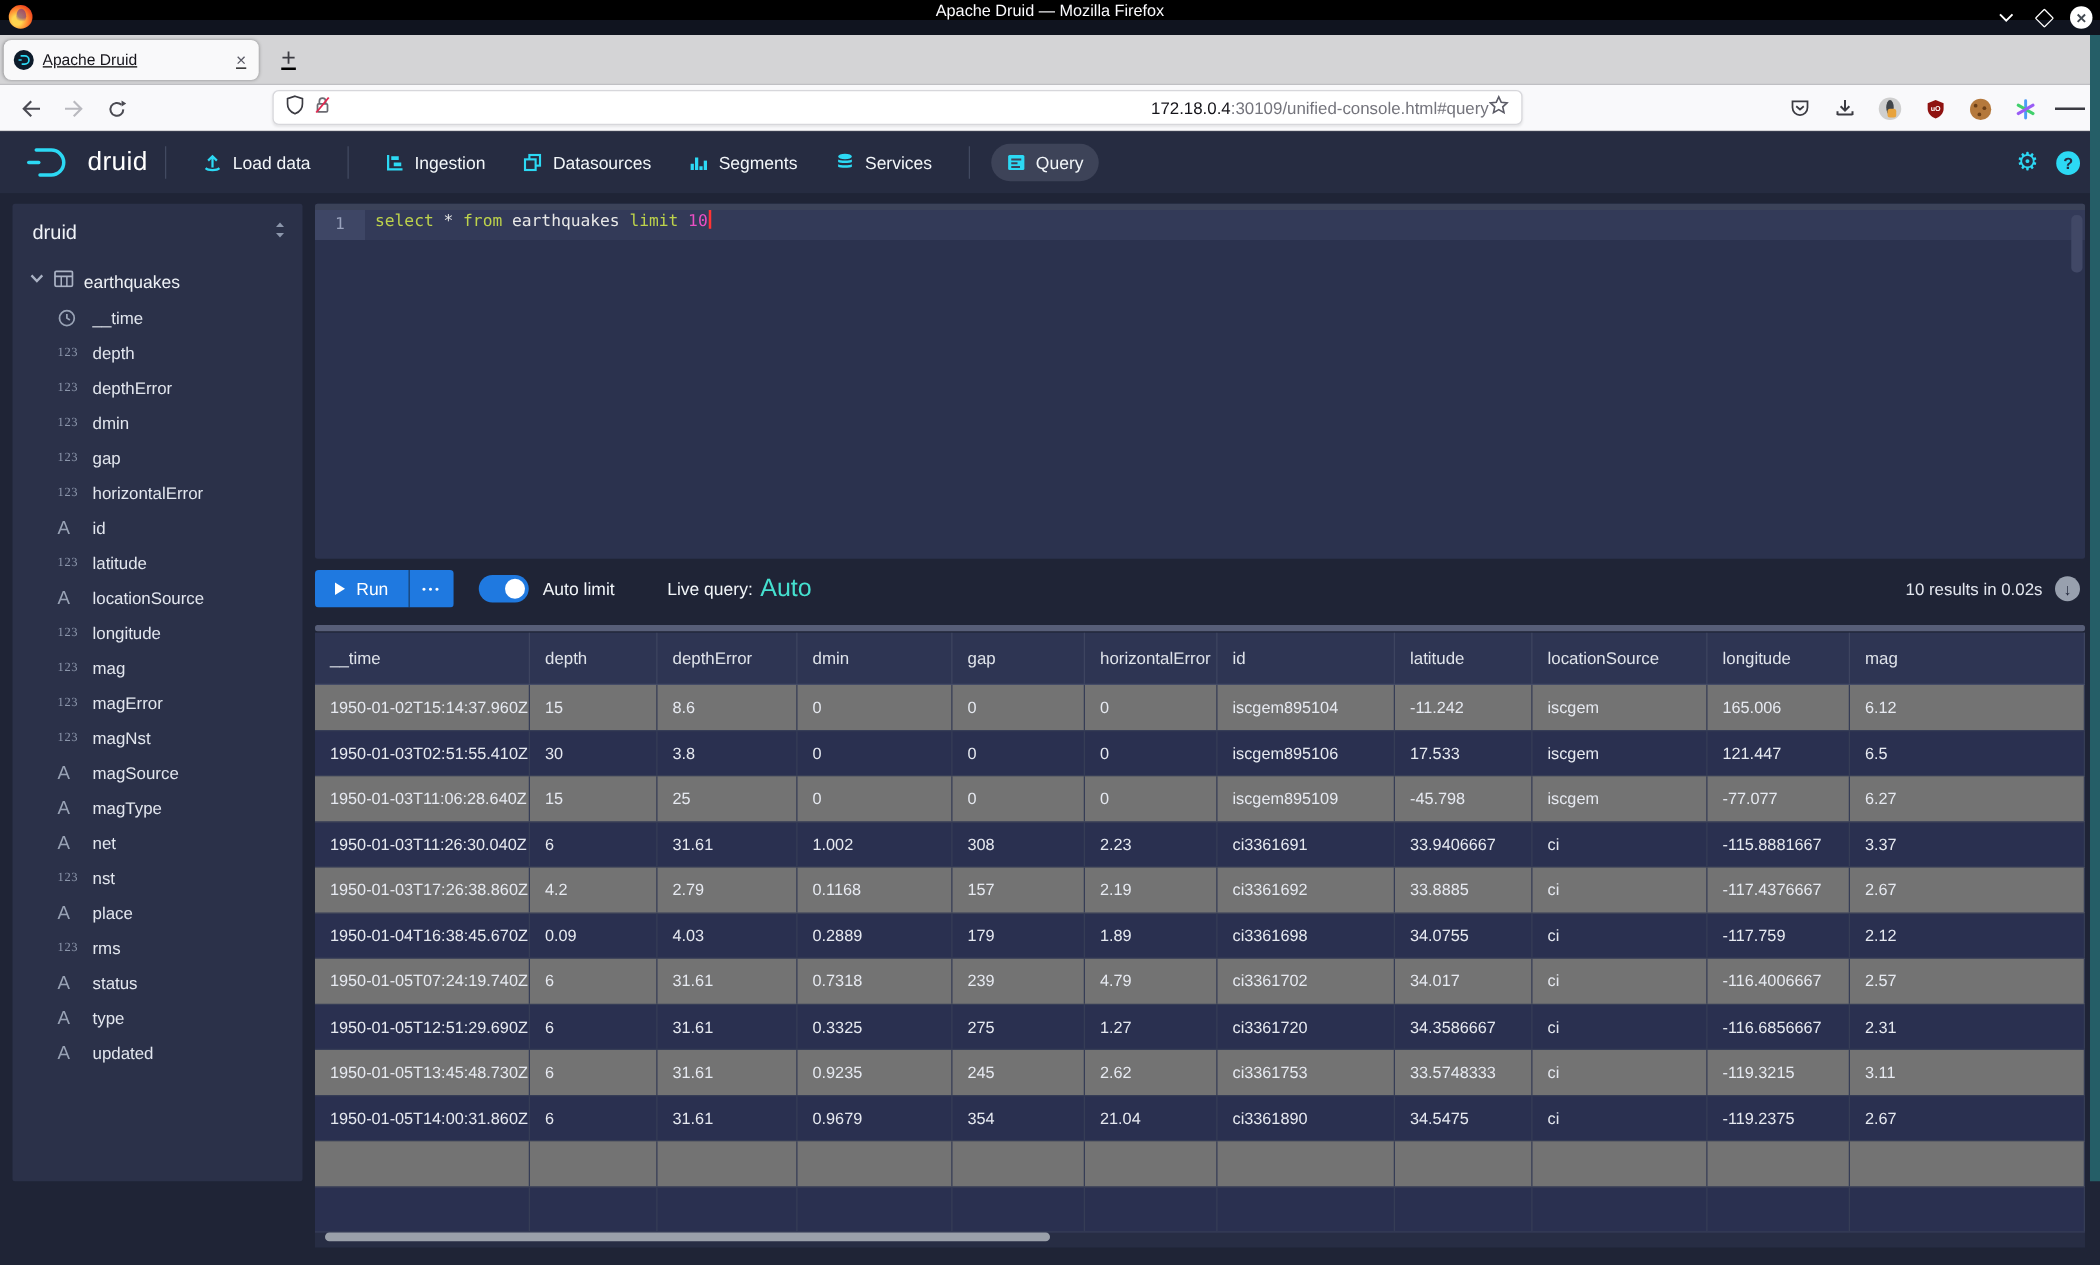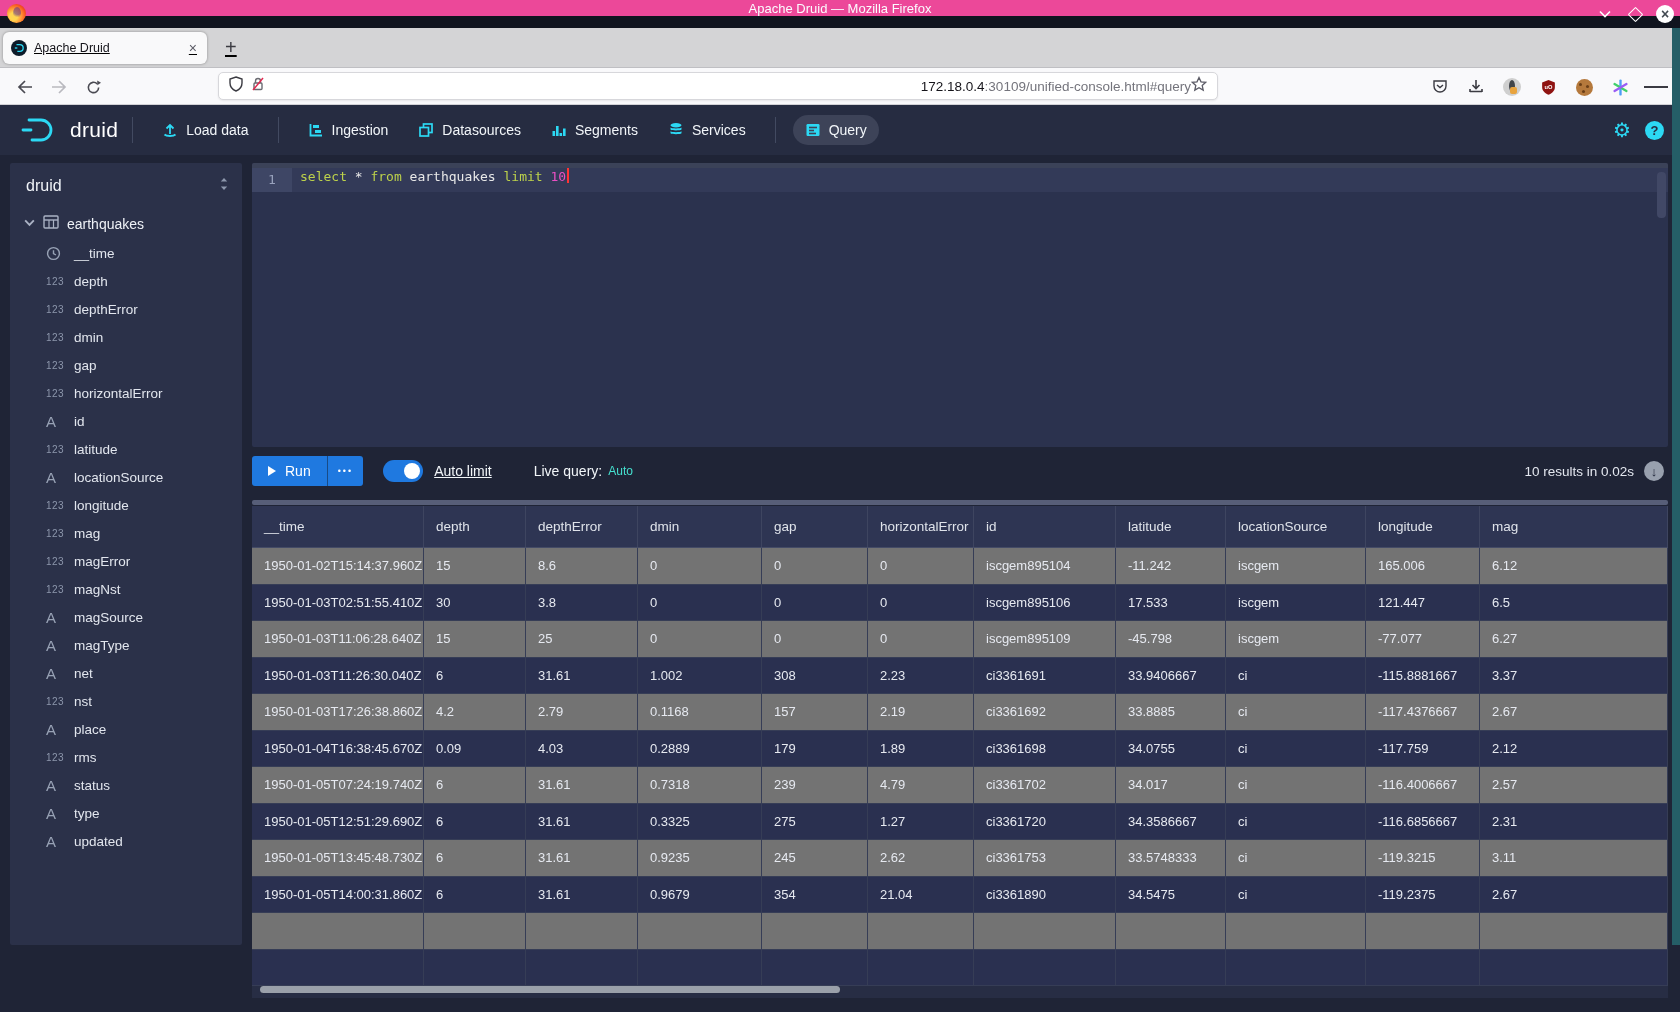--- a/index.html
+++ b/index.html
@@ -1,20 +1,20 @@
 <!DOCTYPE html>
 <html><head>
 <meta charset="utf-8">
 <style>
   html,body{margin:0;padding:0;background:#10141f;}
   #app{position:relative;width:1680px;height:1012px;overflow:hidden;
        font-family:"Liberation Sans",sans-serif;-webkit-font-smoothing:antialiased;}
 
   
-  .titlebar{position:absolute;left:0;top:0;width:1680px;height:16px;background:#ec4899;
+  .titlebar{position:absolute;left:0;top:0;width:1680px;height:16px;background:#000000;
             display:flex;align-items:center;}
   .ff-logo{position:absolute;left:7px;top:4px;width:19px;height:19px;border-radius:50%;
            background:radial-gradient(circle at 35% 65%,#ffd54f 0 22%,#ff9435 45%,#f4511e 70%,#b71c5c 100%);}
   .ff-logo:after{content:"";position:absolute;left:6px;top:3px;width:8px;height:12px;border-radius:50%;
            background:radial-gradient(circle at 60% 30%,#5c2e91 0 40%,transparent 70%);opacity:.55;}
   .win-title{flex:1;text-align:center;color:#fbfbfe;font-size:13px;}
   .win-controls{position:absolute;right:6px;top:0;height:28px;display:flex;align-items:center;gap:12px;}
   .wc{width:18px;height:18px;display:flex;align-items:center;justify-content:center;color:#fff;}
   .wc svg{display:block;}
   .wc-max span{display:block;width:9px;height:9px;border:1.6px solid #fff;transform:rotate(45deg);border-radius:1px;}
@@ -63,21 +63,21 @@
   
   .content{position:absolute;left:0;top:155px;width:1680px;height:857px;background:#1f2436;}
 
   .sidebar{position:absolute;left:10px;top:8px;width:232px;height:782px;background:#2b3149;border-radius:2px;}
   .sb-header{display:flex;align-items:center;padding:14px 12px 6px 16px;}
   .sb-title{color:#f0f3f8;font-size:16px;flex:1;}
   .ds-row{display:flex;align-items:center;height:30px;padding-left:13px;margin-top:8px;}
   .ds-label{color:#eef1f6;font-size:14px;margin-left:8px;}
   .col-row{display:flex;align-items:center;height:28px;padding-left:36px;}
   .col-icon{width:24px;display:flex;align-items:center;color:#8d97ac;}
-  .t-num{font-size:10px;letter-spacing:.5px;color:#8d97ac;}
+  .t-num{font-size:10px;letter-spacing:.5px;color:#8d97ac;font-family:Liberation Serif, serif;}
   .t-str{font-size:15px;color:#98a2b5;font-weight:400;}
   .col-label{color:#e2e6ee;font-size:13.5px;margin-left:4px;}
 
   .editor{position:absolute;left:252px;top:8px;width:1416px;height:284px;background:#2b324e;border-radius:2px;}
   .editor-topstrip{position:absolute;left:0;top:0;width:100%;height:5px;background:#3b4258;border-radius:2px 2px 0 0;}
   .active-line{position:absolute;left:40px;top:5px;right:0;height:24px;background:#333a58;}
   .gutter-cell{position:absolute;left:0;top:5px;width:40px;height:24px;background:#3e4665;
                color:#99a2bd;font:13px "DejaVu Sans Mono",monospace;line-height:24px;text-align:center;}
   .code-line{position:absolute;left:48px;top:5px;height:24px;line-height:24px;
              font:13px "DejaVu Sans Mono",monospace;white-space:pre;}
@@ -89,23 +89,23 @@
 
   .runbar{position:absolute;left:252px;top:296px;width:1416px;height:40px;display:flex;align-items:center;}
   .btn-run{display:flex;height:30px;border-radius:3px;overflow:hidden;}
   .btn-run-main{background:#1f79e0;color:#fff;font-size:14px;display:flex;align-items:center;
                 gap:9px;padding:0 16px;}
   .play{width:0;height:0;border-left:8px solid #fff;border-top:5px solid transparent;border-bottom:5px solid transparent;}
   .btn-run-more{background:#1f79e0;color:#fff;display:flex;align-items:center;padding:0 10px;
                 border-left:1px solid rgba(17,20,24,.45);font-size:9px;letter-spacing:2px;}
   .toggle{margin-left:20px;width:40px;height:22px;border-radius:11px;background:#1f79e0;position:relative;}
   .toggle-knob{position:absolute;right:3px;top:3px;width:16px;height:16px;border-radius:50%;background:#fff;}
-  .auto-limit{color:#f2f6f9;font-size:14px;margin-left:11px;text-decoration:underline;}
+  .auto-limit{color:#f2f6f9;font-size:14px;margin-left:11px;}
   .live-label{color:#f2f6f9;font-size:14px;margin-left:42px;}
-  .live-value{color:#45e0cf;font-size:12px;margin-left:6px;}
+  .live-value{color:#45e0cf;font-size:20px;margin-left:6px;}
   .run-right{position:absolute;right:4px;display:flex;align-items:center;gap:10px;}
   .results-summary{color:#e3e7ef;font-size:13.5px;}
   .dl-circle{width:20px;height:20px;border-radius:50%;background:#98a0ae;color:#20263a;
              display:flex;align-items:center;justify-content:center;font-size:13px;font-weight:bold;}
 
   .splitter{position:absolute;left:252px;top:345px;width:1416px;height:5px;background:#575e78;border-radius:2px;}
 
   .rtable{position:absolute;left:252px;top:351px;width:1416px;height:492px;background:#272d44;overflow:hidden;}
   .thead,.trow{display:grid;grid-template-columns:172px 102px 112px 124px 106px 106px 142px 110px 140px 114px 1fr;}
   .thead{height:42px;background:#2e3553;border-bottom:1px solid #444b66;box-sizing:border-box;}

